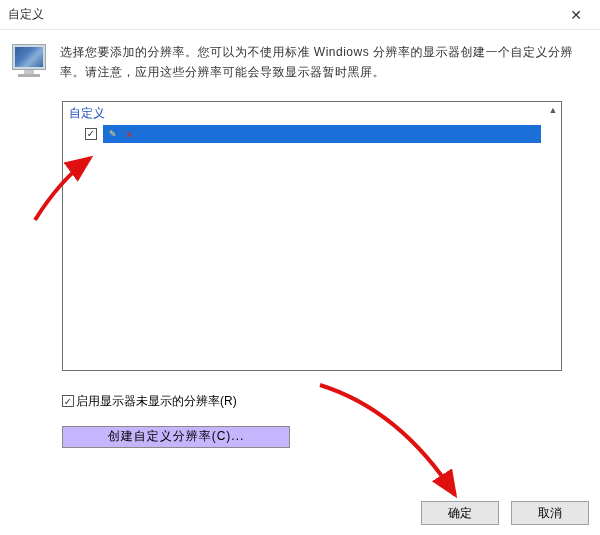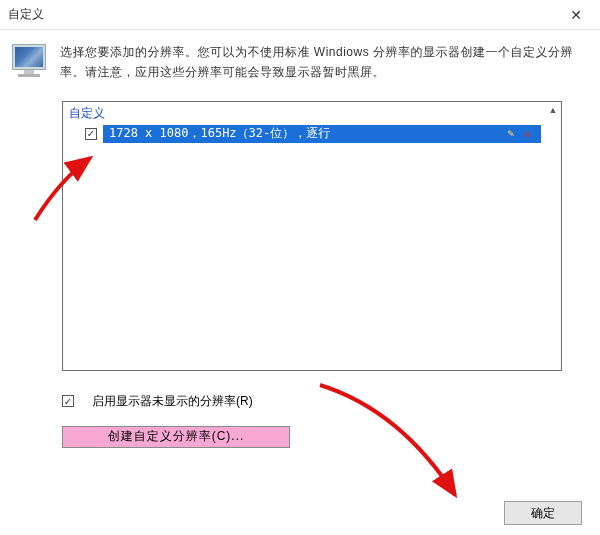--- a/index.html
+++ b/index.html
@@ -123,44 +123,44 @@
     }
     .scroll-up {
       position: absolute; top: 0; right: 0;
       width: 16px; height: 16px;
       display: flex; align-items: center; justify-content: center;
       font-size: 9px; color: #5a5a5a;
     }
     .check-row {
       margin-left: 50px;
       margin-top: 22px;
-      display: flex; align-items: center; gap: 18px;
+      display: flex; align-items: center; gap: 2px;
     }
     .checkbox {
       width: 12px; height: 12px; border: 1px solid #555;
       display: flex; align-items: center; justify-content: center;
       background: #fff;
     }
     .checkbox.checked::after { content: "✓"; font-size: 10px; color: #333; }
     .create-btn-row {
       margin-left: 50px;
       margin-top: 16px;
     }
     .long-btn {
       width: 228px; height: 22px;
       border: 1px solid #8a8a8a;
-      background: #f9a8d4;
+      background: #c4b5fd;
       font-size: 12px;
       display: flex; align-items: center; justify-content: center;
       cursor: pointer;
       letter-spacing: 1px;
     }
     .bottom-btns {
       position: absolute;
-      right: 18px;
+      right: 11px;
       bottom: 10px;
       display: flex; gap: 12px;
     }
     .std-btn {
       width: 78px; height: 24px;
       border: 1px solid #a0a0a0;
       background: #e6e6e6;
       font-size: 12px;
       display: flex; align-items: center; justify-content: center;
       cursor: pointer;
@@ -195,21 +195,20 @@
   <div class="section">
     <div class="listbox">
       <div class="scroll-up">
         <span>▲</span>
       </div>
       <div class="listbox-inner">
         <div class="group-header">自定义</div>
         <div class="res-row">
           <span class="res-check"></span>
           <span class="res-label">
-            <span>1728 x 1080，165Hz（32-位），逐行</span>
             <span class="res-actions">
               <span class="pencil-icon">✎</span>
               <span class="x-icon">✕</span>
             </span>
           </span>
         </div>
       </div>
     </div>
   </div>
 
@@ -218,20 +217,21 @@
     <span>启用显示器未显示的分辨率(R)</span>
   </div>
 
   <div class="create-btn-row">
     <div class="long-btn">创建自定义分辨率(C)...</div>
   </div>
 </div>
 
 <div class="bottom-btns">
   <div class="std-btn">确定</div>
+  <div class="std-btn">取消</div>
 </div>
 
 <div class="arrow" style="left:20px; top:150px;">
   <svg width="100" height="80">
     <defs>
         <marker id="ah1" markerWidth="8" markerHeight="8" refX="6" refY="3" orient="auto">
           <path d="M0,0 L7,3 L0,6 Z" fill="#e01010"></path>
         </marker>
       </defs>
     <path d="M 15 70 Q 40 30 70 8" stroke="#e01010" stroke-width="4" fill="none" marker-end="url(#ah1)"></path>

